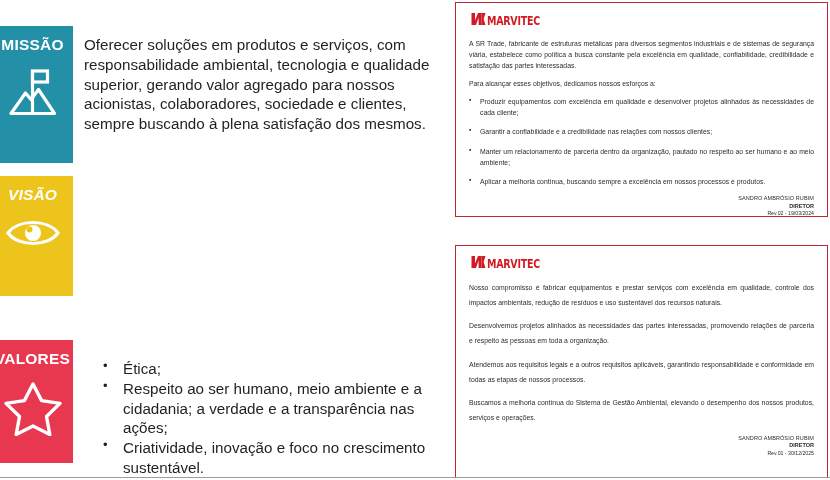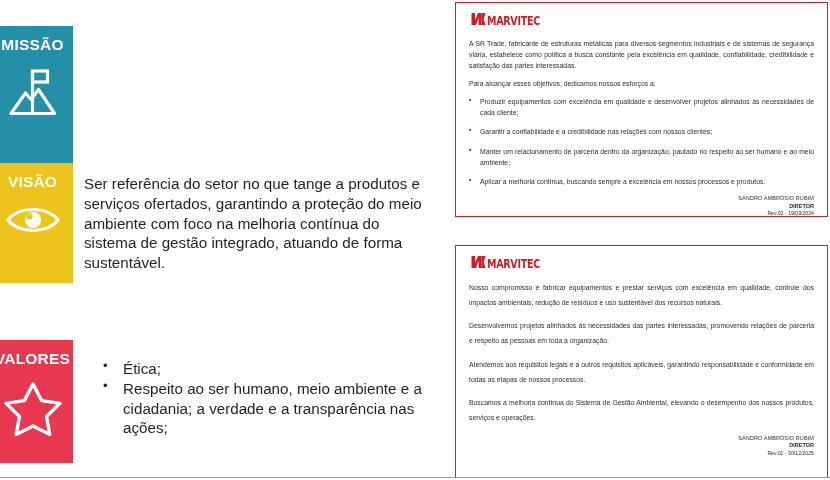--- a/index.html
+++ b/index.html
@@ -95,21 +95,21 @@
     top: 9px;
     width: 354px;
   }
 
   
   .row-vision .mvv-badge {
     top: 0;
     height: 120px;
     background: #edc41c;
   }
-  .row-vision { top: 163px; height: 120px; width: 448px; }
+  .row-vision { top: 176px; height: 120px; width: 448px; font-style: italic; }
   .row-vision .mvv-text {
     left: 84px;
     top: 11px;
     width: 340px;
   }
 
   
   .row-values .mvv-badge {
     top: 0;
     height: 123px;
@@ -260,48 +260,49 @@
       <div class="mvv-badge">
         <span class="badge-label">MISSÃO</span>
         <span class="badge-icon">
           <svg width="50" height="56" viewBox="0 0 50 56" fill="none" aria-hidden="true">
             <path d="M24.5 6 L24.5 46" stroke="#ffffff" stroke-width="3.2" stroke-linecap="square"></path>
             <rect x="24.5" y="5" width="15" height="11" stroke="#ffffff" stroke-width="3.2" fill="none"></rect>
             <path d="M3 47.5 L17.5 27 L23 33.5 L30.5 23.5 L46.5 47.5 Z" stroke="#ffffff" stroke-width="3.2" fill="none" stroke-linejoin="round"></path>
           </svg>
         </span>
       </div>
+      <div class="mvv-text">Oferecer soluções em produtos e serviços, com responsabilidade ambiental, tecnologia e qualidade superior, gerando valor agregado para nossos acionistas, colaboradores, sociedade e clientes, sempre buscando à plena satisfação dos mesmos.</div>
     </div>
 
     <div class="mvv-row row-vision">
       <div class="mvv-badge">
         <span class="badge-label">VISÃO</span>
         <span class="badge-icon">
           <svg width="56" height="34" viewBox="0 0 56 34" fill="none" aria-hidden="true">
             <path d="M3 17 C13 3, 43 3, 53 17 C43 31, 13 31, 3 17 Z" stroke="#ffffff" stroke-width="3.2" fill="none"></path>
             <circle cx="28" cy="17" r="8" fill="#ffffff"></circle>
             <circle cx="24.5" cy="13.5" r="3" fill="#edc41c"></circle>
           </svg>
         </span>
       </div>
-      <div class="mvv-text">Ser referência do setor no que tange a produtos e serviços ofertados, garantindo a proteção do meio ambiente com foco na melhoria contínua do sistema de gestão integrado, atuando de forma sustentável.</div>
     </div>
 
     <div class="mvv-row row-values">
       <div class="mvv-badge">
         <span class="badge-label">VALORES</span>
         <span class="badge-icon">
           <svg width="60" height="56" viewBox="0 0 60 56" fill="none" aria-hidden="true">
             <path d="M30 4 L38.6 20.6 L57 23.4 L43.5 36.5 L46.8 54.5 L30 46 L13.2 54.5 L16.5 36.5 L3 23.4 L21.4 20.6 Z" stroke="#ffffff" stroke-width="3.4" fill="none" stroke-linejoin="round"></path>
           </svg>
         </span>
       </div>
       <ul class="values-list">
         <li>Ética;</li>
         <li>Respeito ao ser humano, meio ambiente e a cidadania; a verdade e a transparência nas ações;</li>
+        <li>Criatividade, inovação e foco no crescimento sustentável.</li>
       </ul>
     </div>
 
   </div>
 
   <div class="right-col">
 
     <div class="policy-card card-quality">
       <div class="policy-head">
         <span class="brand-logo">

